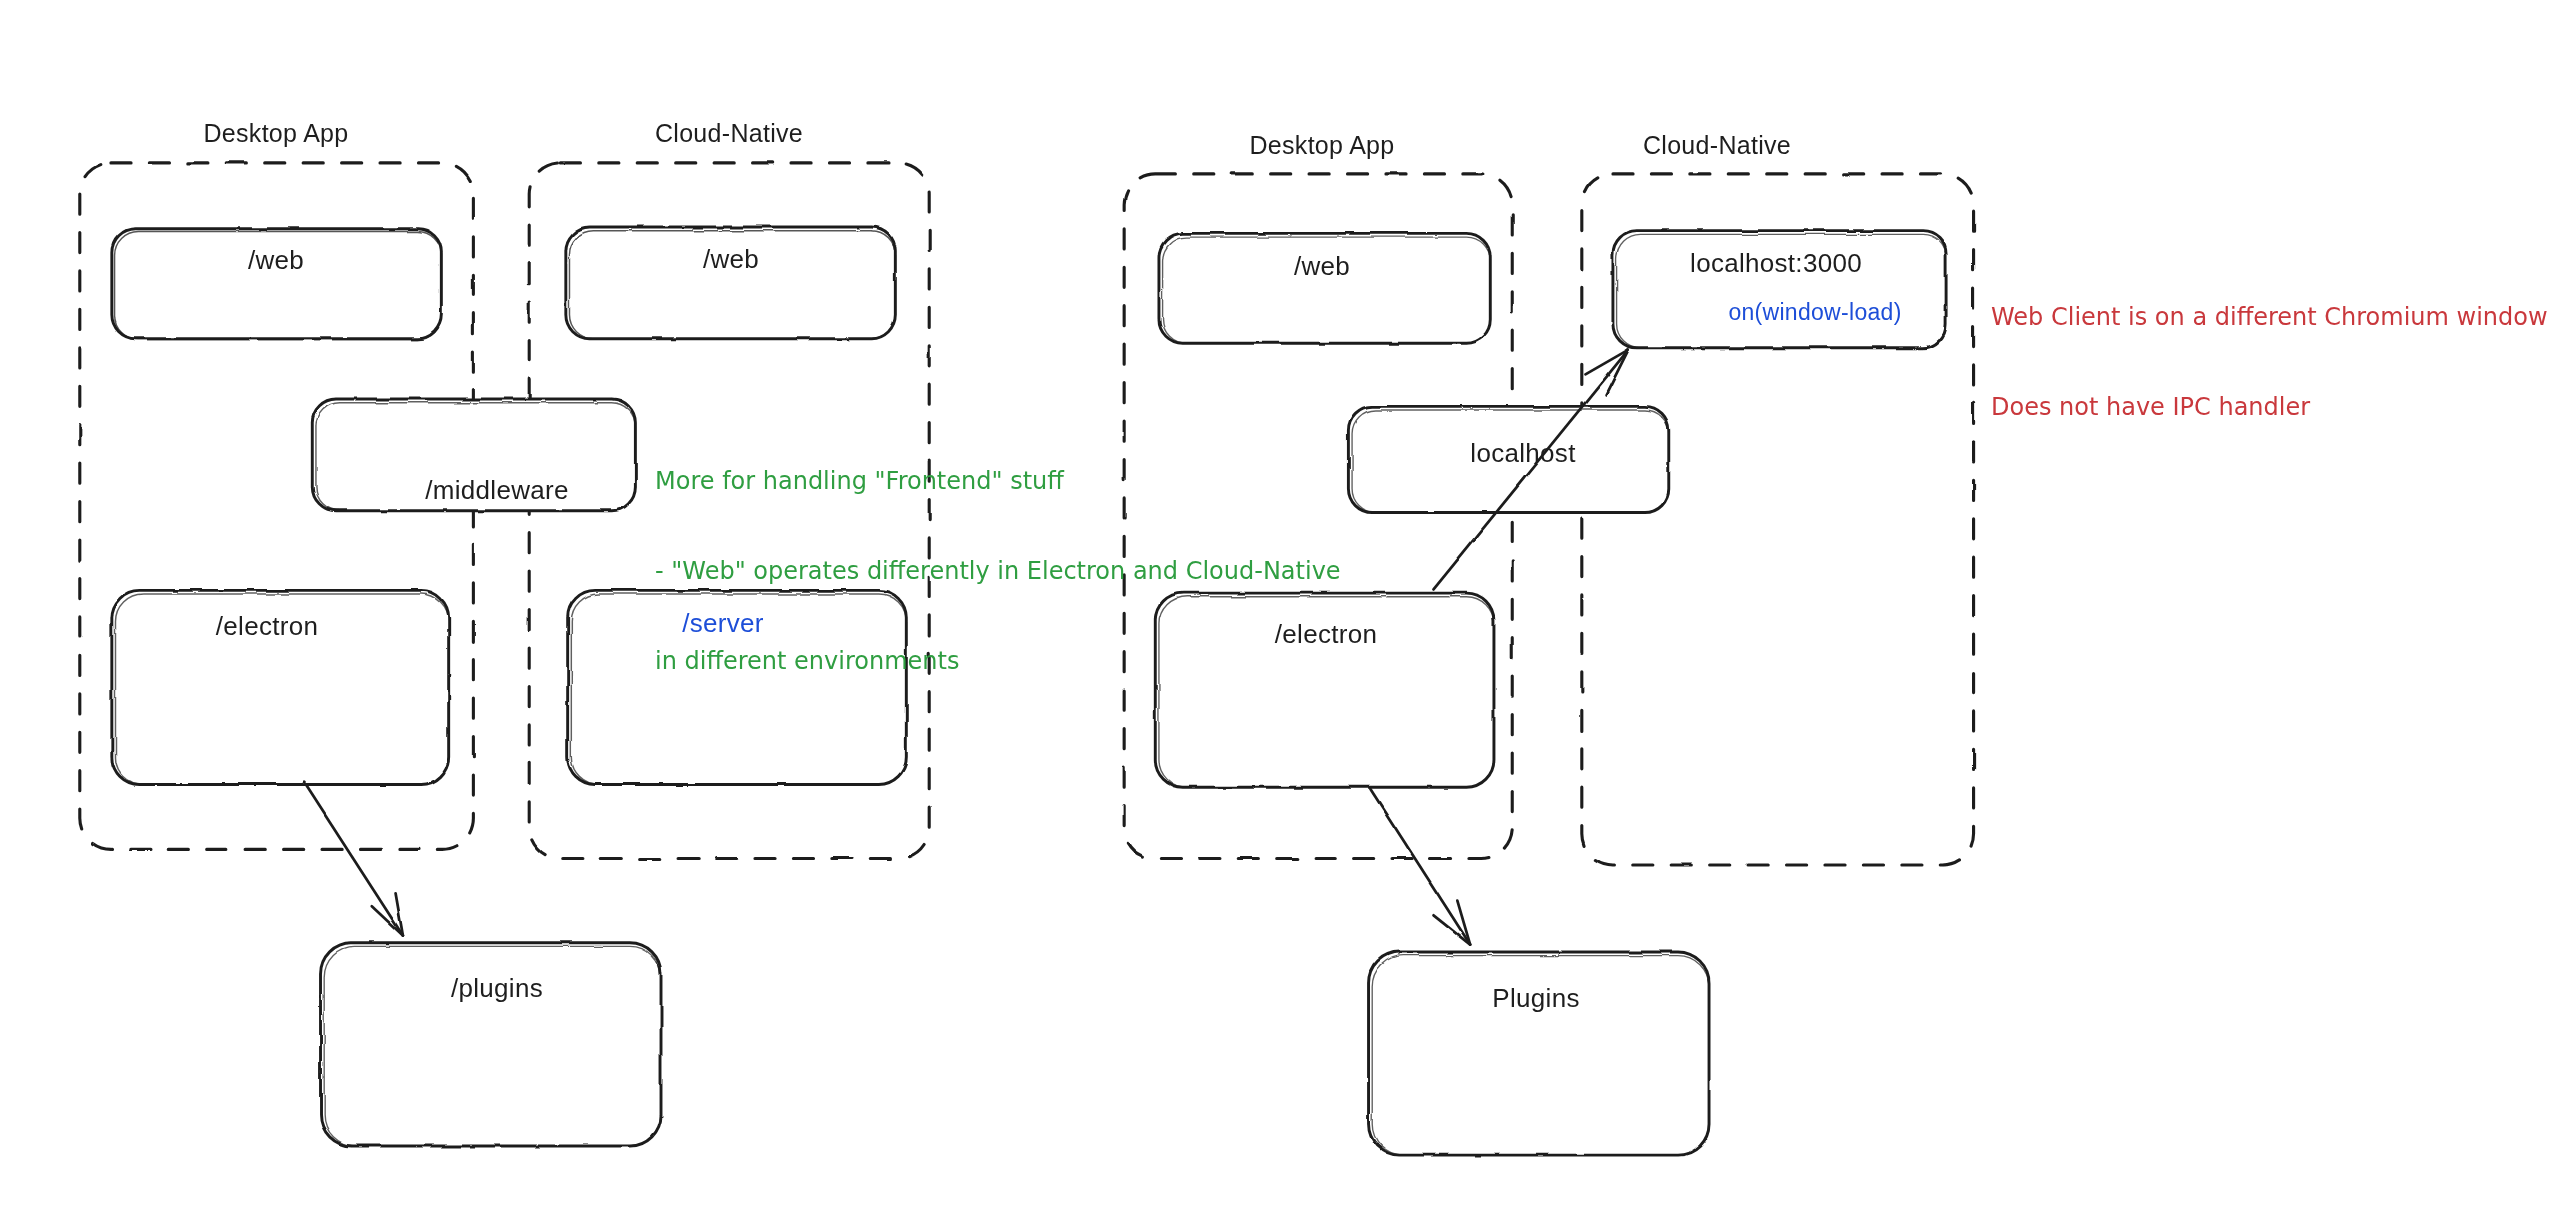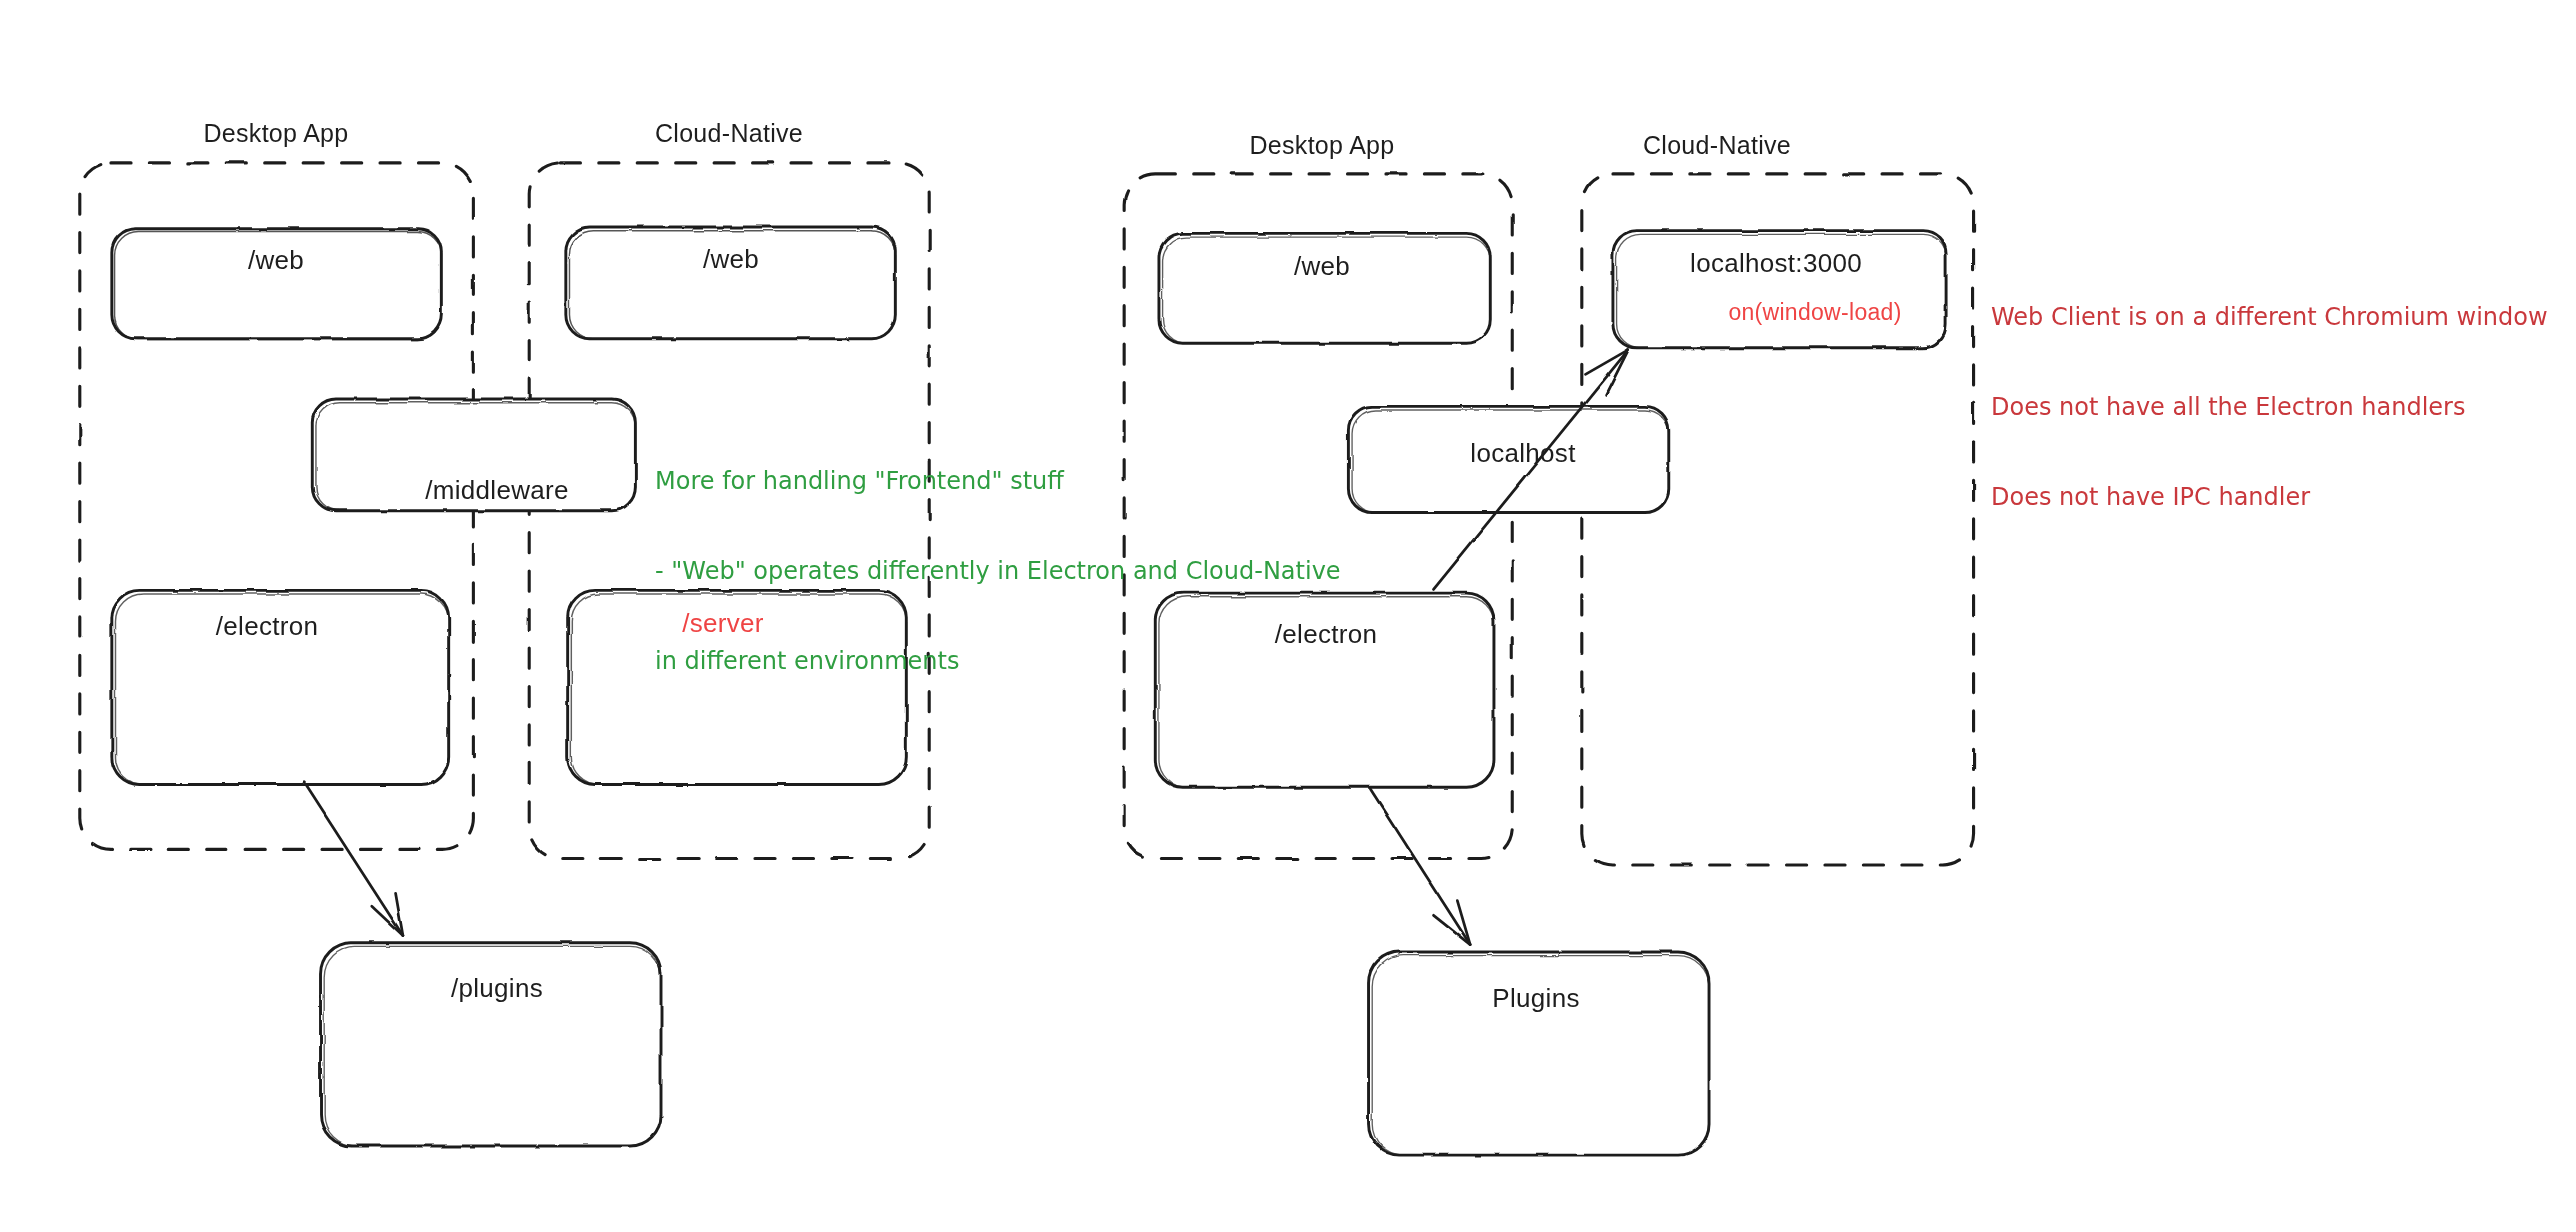--- a/index.html
+++ b/index.html
@@ -44,21 +44,21 @@
   }
   .annot {
     position: absolute;
     white-space: pre;
     font-family: "DejaVu Sans", sans-serif;
     font-size: 24px;
     line-height: 30px;
   }
   .annot-green { color: #2f9e41; }
   .annot-red { color: #c9383c; }
-  .red-text { color: #ef4444; }
+  .red-text { color: #1d4ed8; }
 </style>
 </head>
 <body>
 
 <svg id="canvas" viewBox="0 0 2814 1346" xmlns="http://www.w3.org/2000/svg">
   <defs>
     <filter id="rough" x="-5%" y="-5%" width="110%" height="110%">
       <feTurbulence type="fractalNoise" baseFrequency="0.022" numOctaves="3" seed="7" result="noise"></feTurbulence>
       <feDisplacementMap in="SourceGraphic" in2="noise" scale="2.6" xChannelSelector="R" yChannelSelector="G"></feDisplacementMap>
     </filter>
@@ -191,16 +191,15 @@
 <div class="lbl box-sublabel red-text" style="left:1815px; top:299px;">on(window-load)</div>
 
 <div class="lbl box-label" style="left:1523px; top:438px;">localhost</div>
 
 <div class="lbl box-label" style="left:1326px; top:619px;">/electron</div>
 
 <div class="lbl box-label" style="left:1536px; top:983px;">Plugins</div>
 
 <div class="annot annot-red" style="left:1991px; top:242px;">
   <div>Web Client is on a different Chromium window</div>
-  <div>Does not have all the Electron handlers</div>
   <div>Does not have IPC handler</div>
 </div>
 
 
 </body></html>

